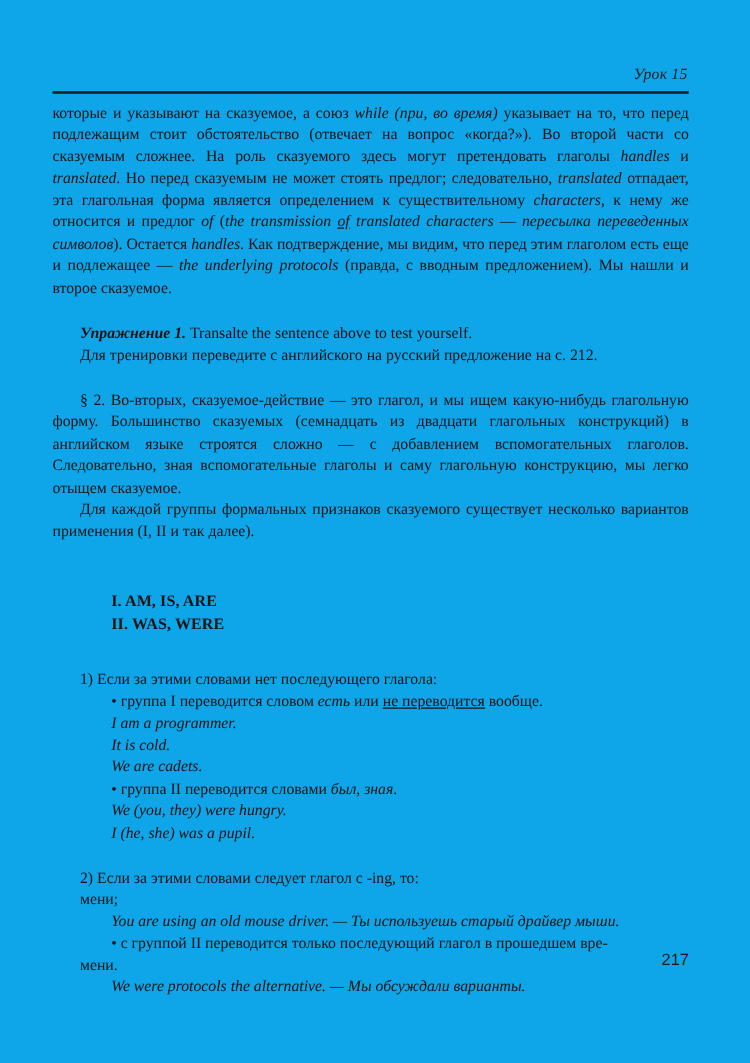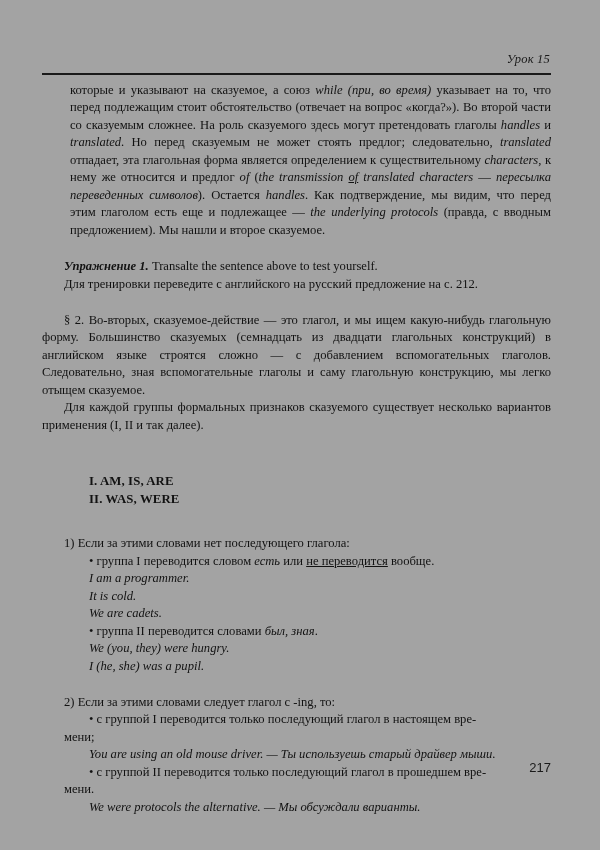--- a/index.html
+++ b/index.html
@@ -12,21 +12,21 @@
     height: 850px;
     overflow: hidden;
     font-family: "Liberation Serif", "DejaVu Serif", serif;
     color: #111111;
   }
 
   .page {
     position: relative;
     width: 600px;
     height: 850px;
-    background: #a3a3a3;
+    background: #0ea5e9;
     box-sizing: border-box;
   }
 
   
   .runhead {
     position: absolute;
     left: 42px;
     top: 52px;
     width: 508px;
     text-align: right;
@@ -55,21 +55,21 @@
   p {
     margin: 0;
     font-size: 12.6px;
     line-height: 17.45px;
     text-align: justify;
     text-justify: inter-word;
     color: #121212;
     hyphens: manual;
   }
 
-  .para-flush { text-indent: 0; margin-left: 28px; }
+  .para-flush { text-indent: 0; }
   .para-indent { text-indent: 22px; }
   .gap-md { height: 12px; }
   .gap-lg { height: 19px; }
   .gap-xl { height: 27px; }
 
   .block-indent {
     margin-left: 22px;
     width: 487px;
   }
   .block-indent p { text-align: justify; }
@@ -181,21 +181,20 @@
       <p><span>We (you, they) </span><b>were</b><span> hungry.</span></p>
       <p><span>I (he, she) </span><b>was</b><span> a pupil.</span></p>
     </div>
 
     <div class="gap-lg"></div>
 
     <div class="list-num">
       <p>2) Если за этими словами следует глагол с -ing, то:</p>
     </div>
     <div class="bullets">
-      <p>• с группой I переводится только последующий глагол в настоящем вре-</p>
       <p class="cont" style="margin-left:-25px">мени;</p>
     </div>
     <div class="examples">
       <p><span>You </span><b>are using</b><span> an old mouse driver. — Ты </span><b>используешь</b><span> старый драйвер мыши.</span></p>
     </div>
     <div class="bullets">
       <p>• с группой II переводится только последующий глагол в прошедшем вре-</p>
       <p class="cont" style="margin-left:-25px">мени.</p>
     </div>
     <div class="examples">

